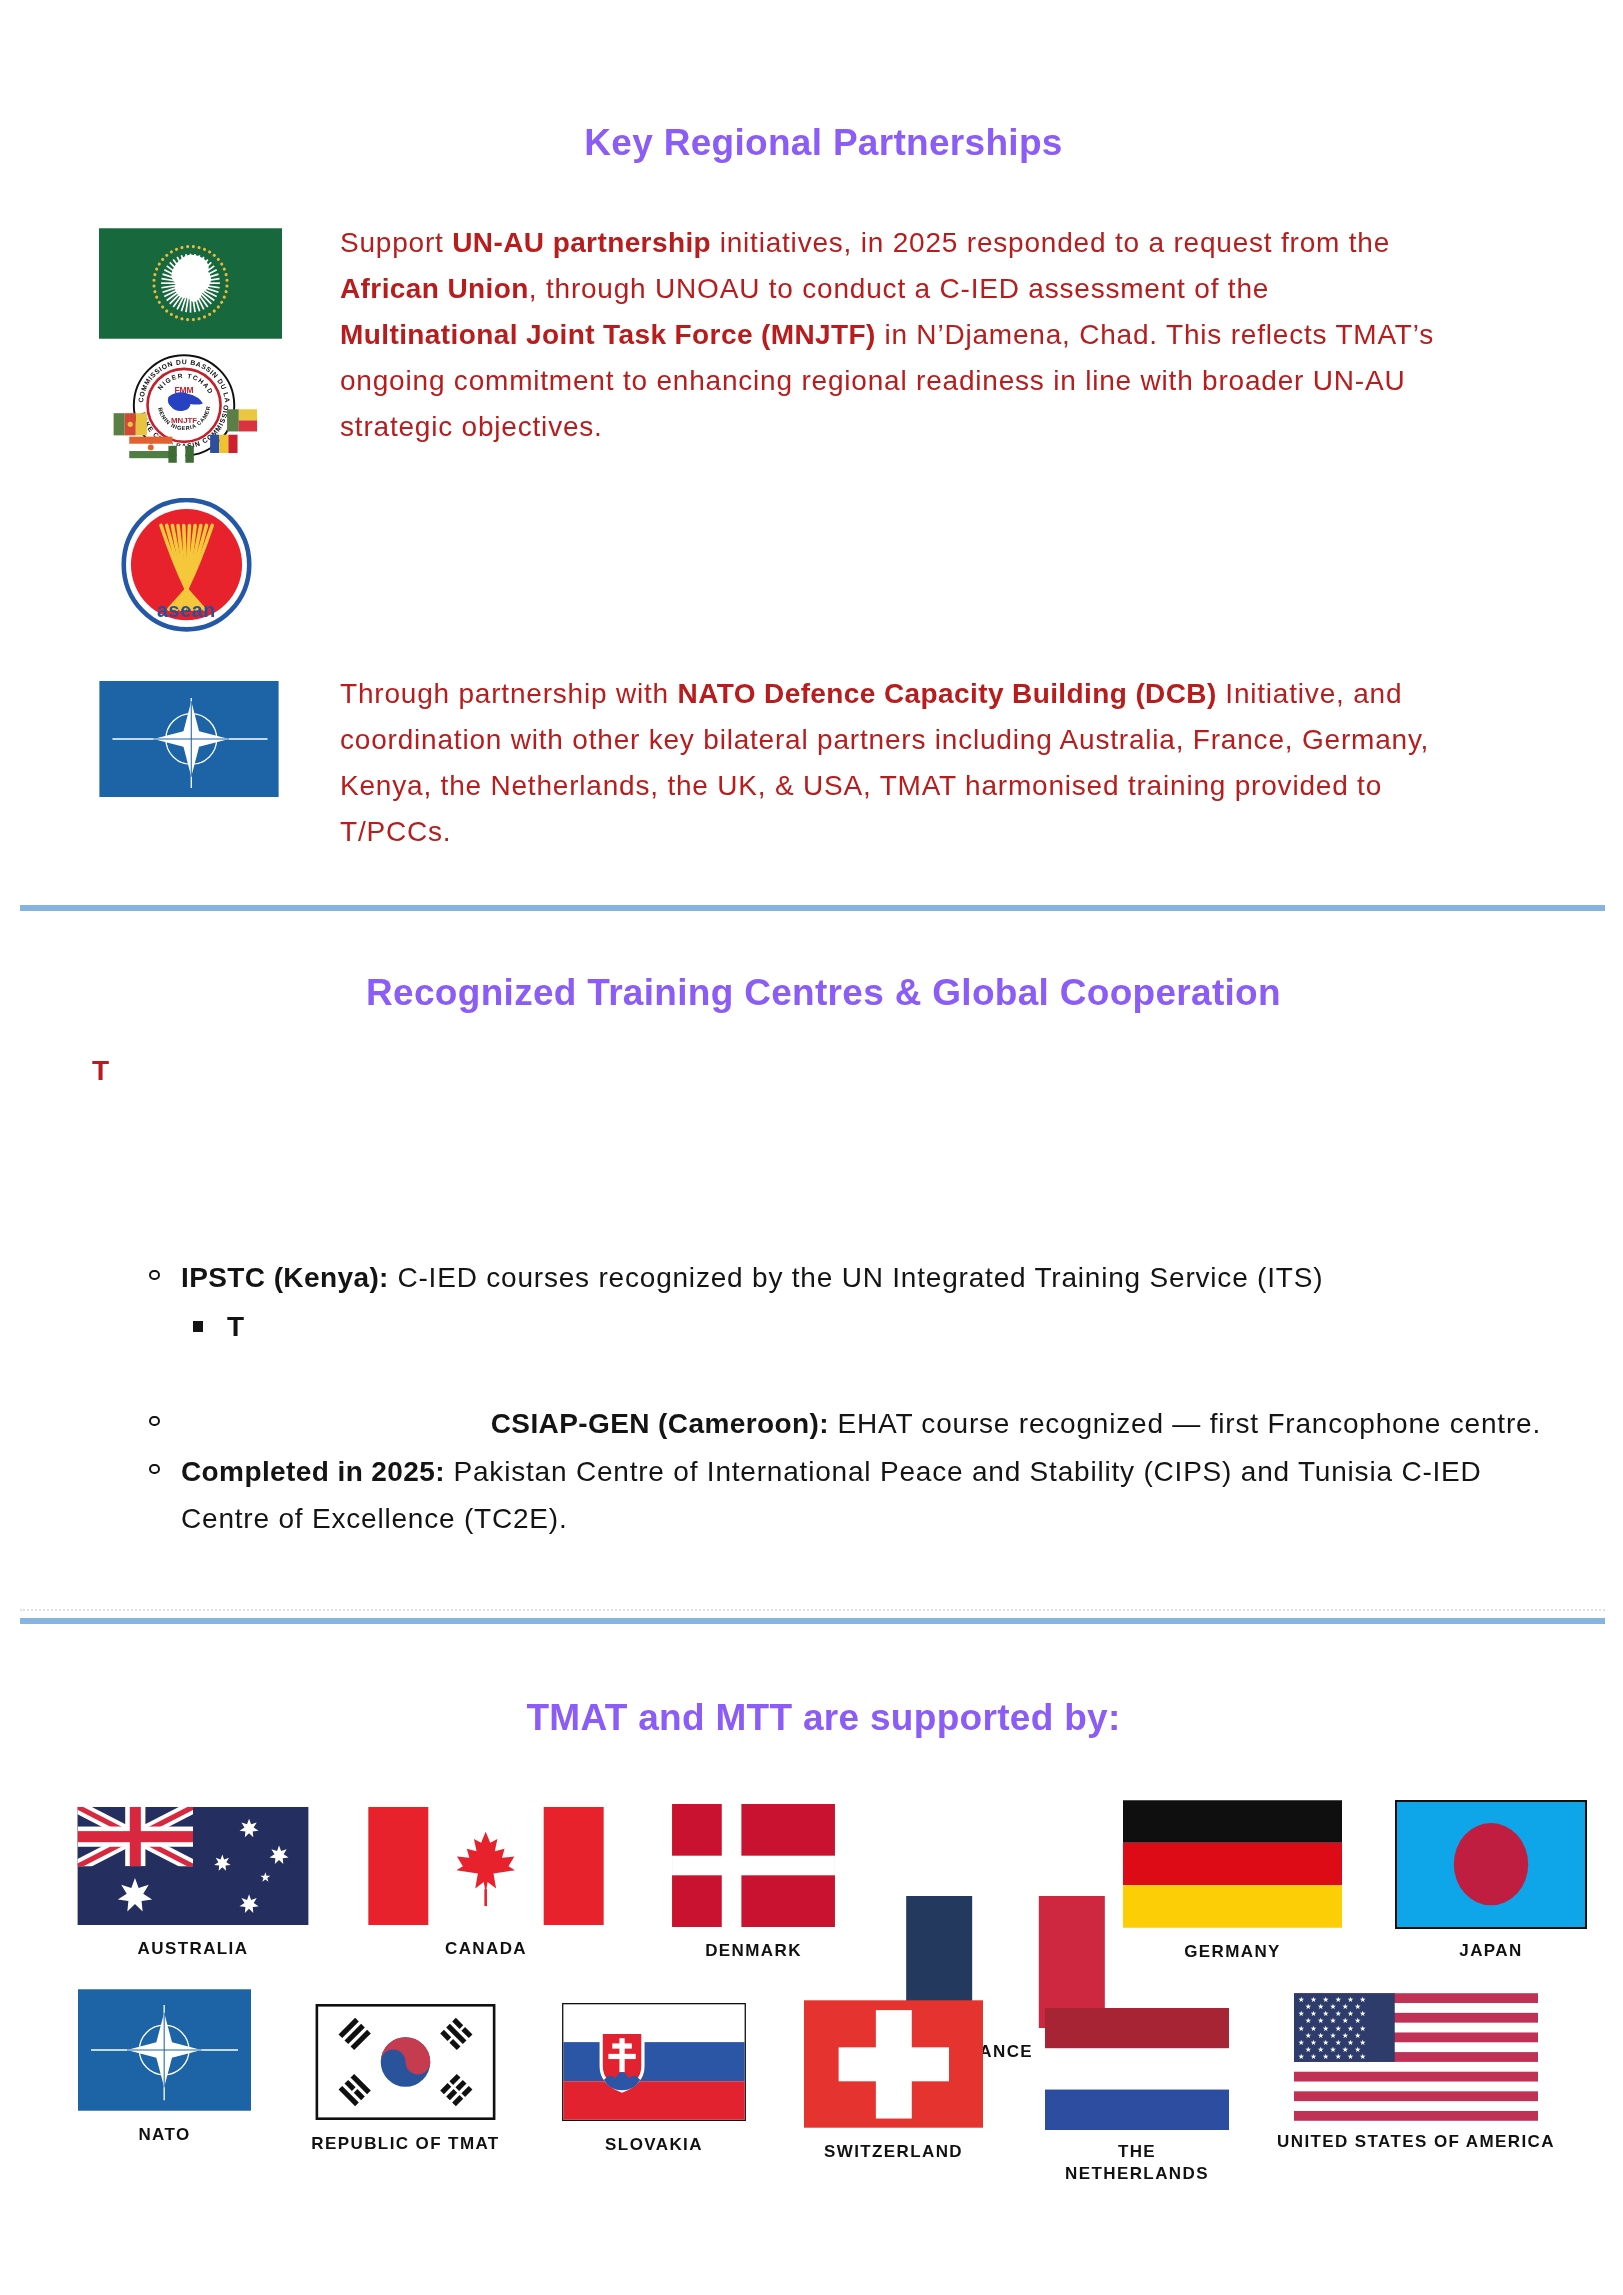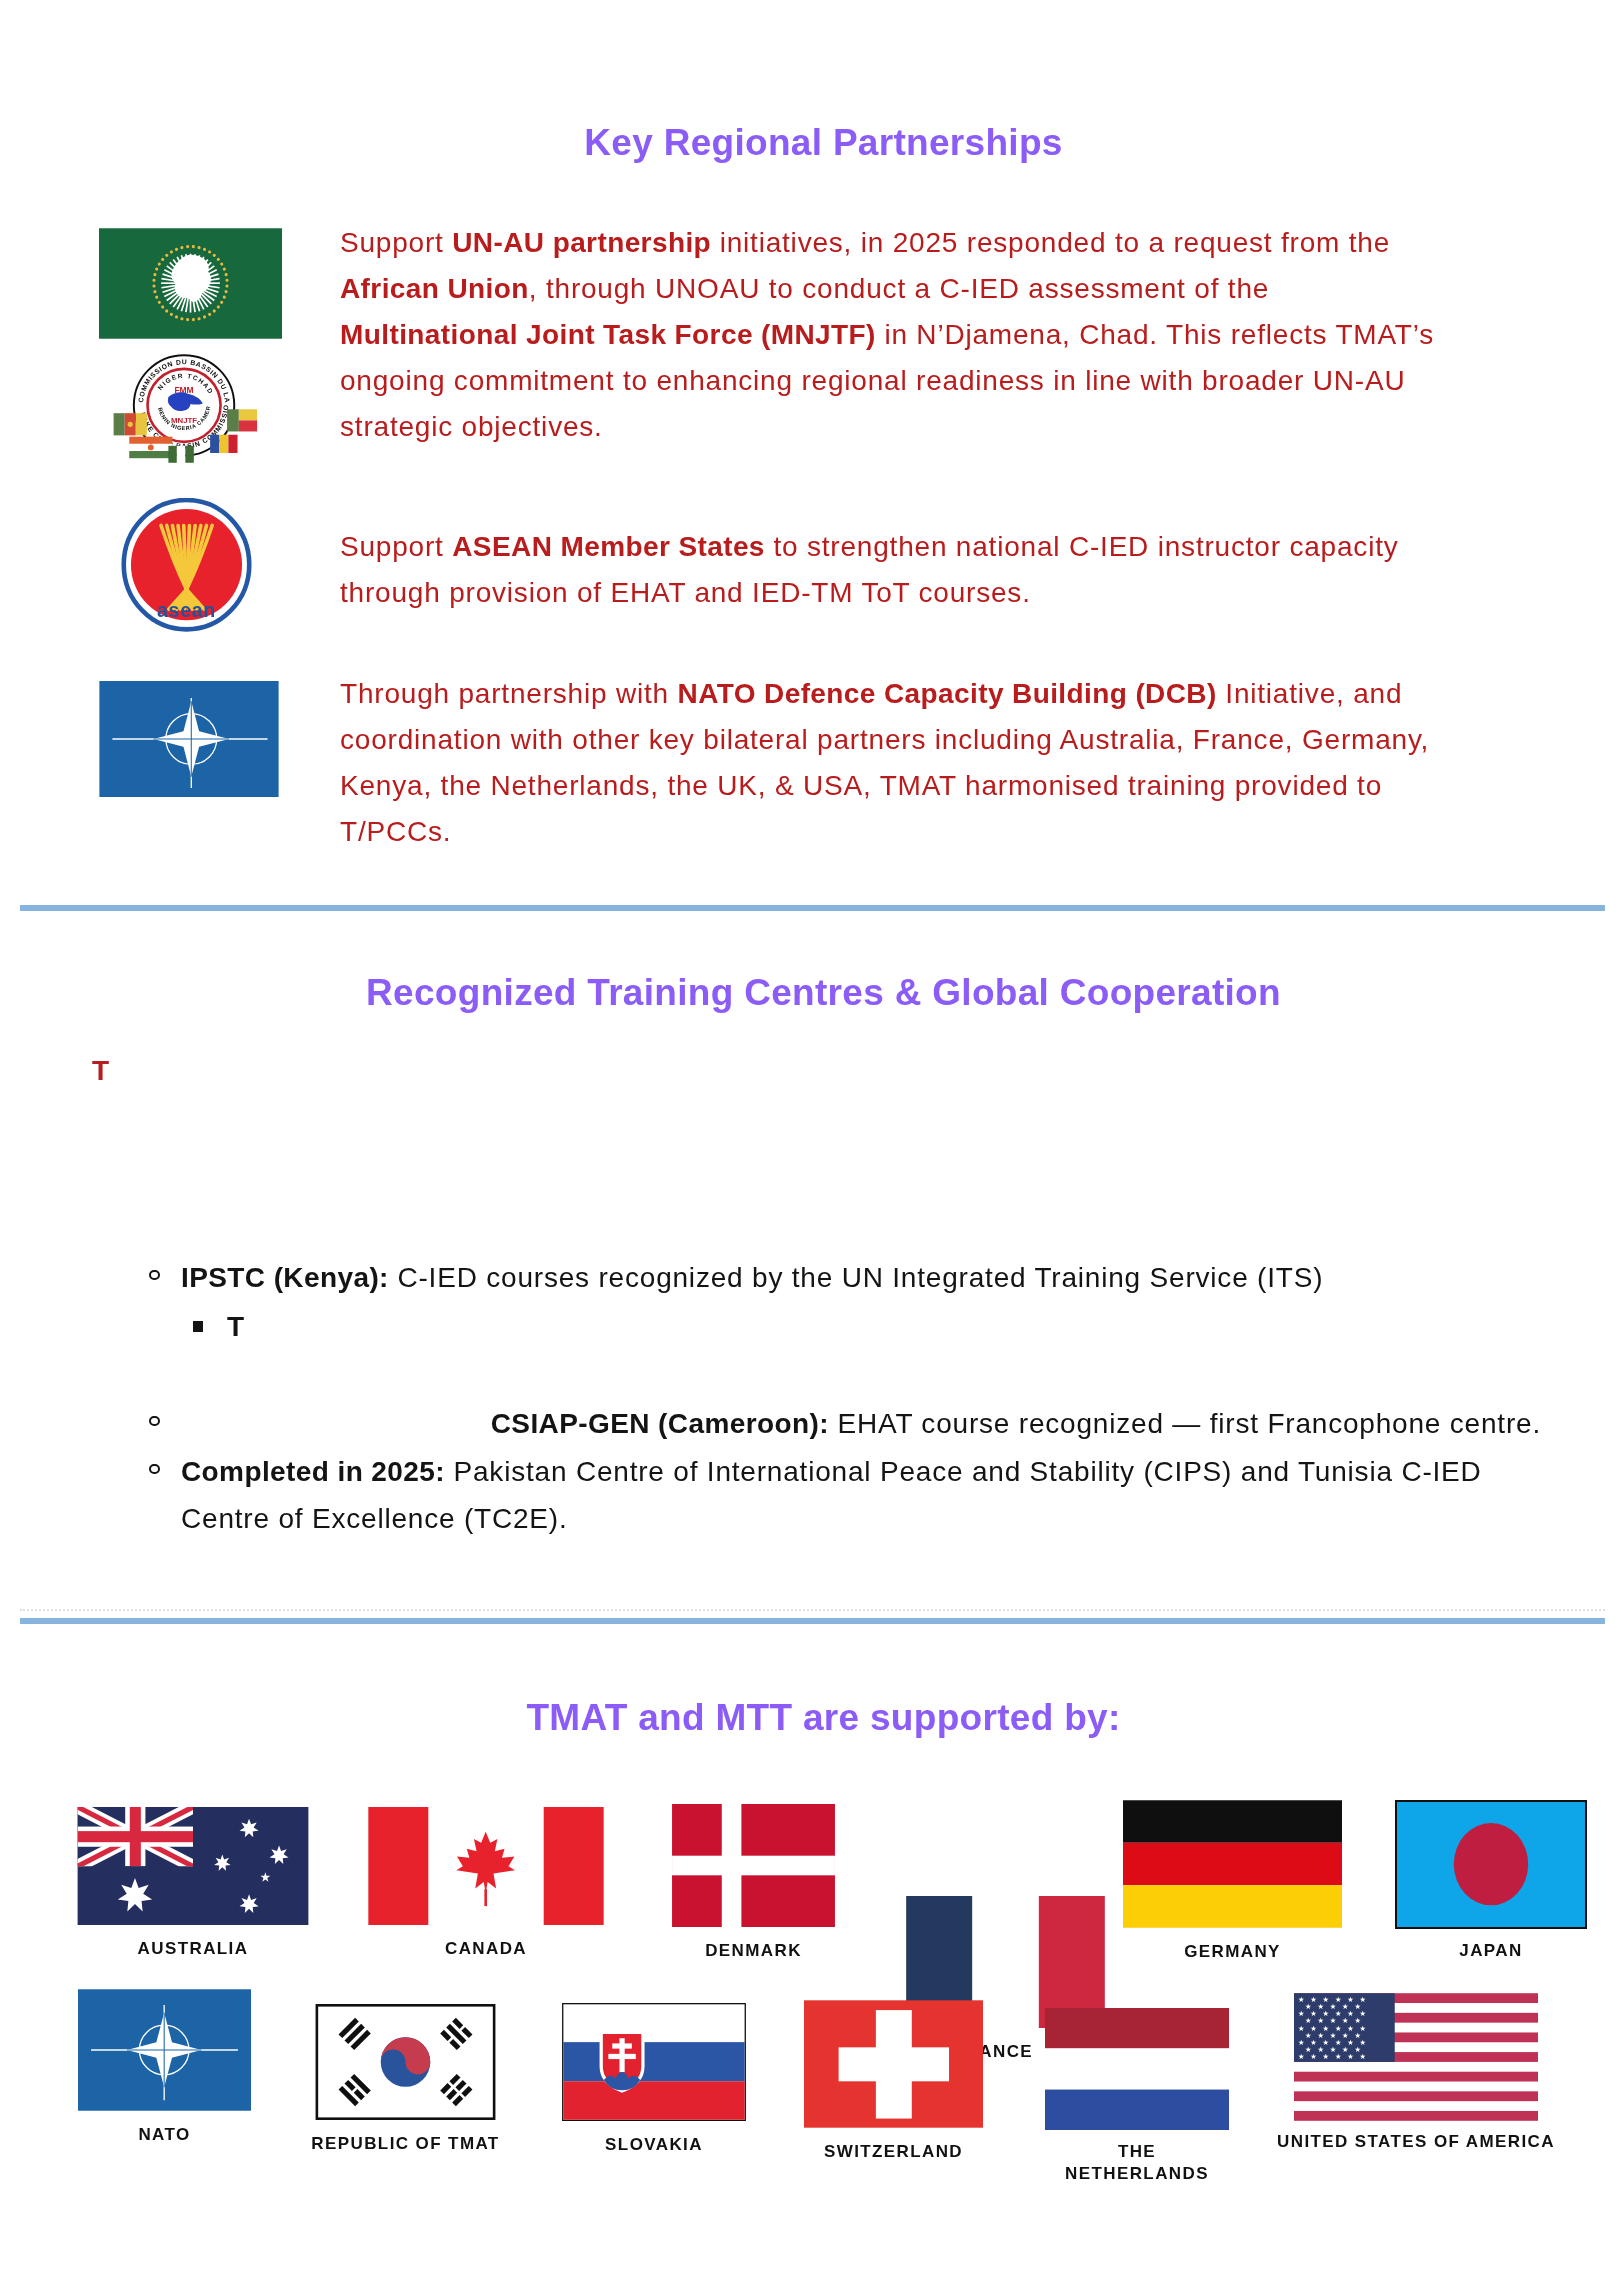--- a/index.html
+++ b/index.html
@@ -189,21 +189,20 @@
           <path d="M104.5,42 Q102.25,100 100,140 L103,170" stroke="#f5c83c" stroke-width="5.5" fill="none" stroke-linecap="round"></path>
           <path d="M113.19999999999999,42 Q106.6,100 100,140 L109,170" stroke="#f5c83c" stroke-width="5.5" fill="none" stroke-linecap="round"></path>
           <path d="M121.89999999999999,42 Q110.94999999999999,100 100,140 L115,170" stroke="#f5c83c" stroke-width="5.5" fill="none" stroke-linecap="round"></path>
           <path d="M130.6,42 Q115.3,100 100,140 L121,170" stroke="#f5c83c" stroke-width="5.5" fill="none" stroke-linecap="round"></path>
           <path d="M139.3,42 Q119.65,100 100,140 L127,170" stroke="#f5c83c" stroke-width="5.5" fill="none" stroke-linecap="round"></path>
         </g>
       <text x="100" y="182" text-anchor="middle" font-size="30" font-weight="700" fill="#24519c" letter-spacing="1">asean</text>
     </svg>
   </div>
 
-  <div class="para" style="left:340px;top:524px;width:1112px;"><span>Support </span><b>ASEAN Member States</b><span> to strengthen national C-IED instructor capacity through provision of EHAT and IED-TM ToT courses.</span></div>
 
   <div class="logo" style="left:99px;top:681px;">
     <svg width="180" height="116" viewBox="0 0 275 178">
       <rect width="275" height="178" fill="#1c64a5"></rect>
       <line x1="20" y1="89" x2="258" y2="89" stroke="#ffffff" stroke-width="2"></line>
       <line x1="141" y1="26" x2="141" y2="164" stroke="#ffffff" stroke-width="2"></line>
       <circle cx="141" cy="89" r="39" fill="none" stroke="#ffffff" stroke-width="2"></circle>
       <path d="M141,31 L153,77 L199,89 L153,101 L141,147 L129,101 L83,89 L129,77 Z" fill="#ffffff"></path>
       <g stroke="#1c64a5" stroke-width="1.6">
         <line x1="141" y1="89" x2="141" y2="31"></line>

